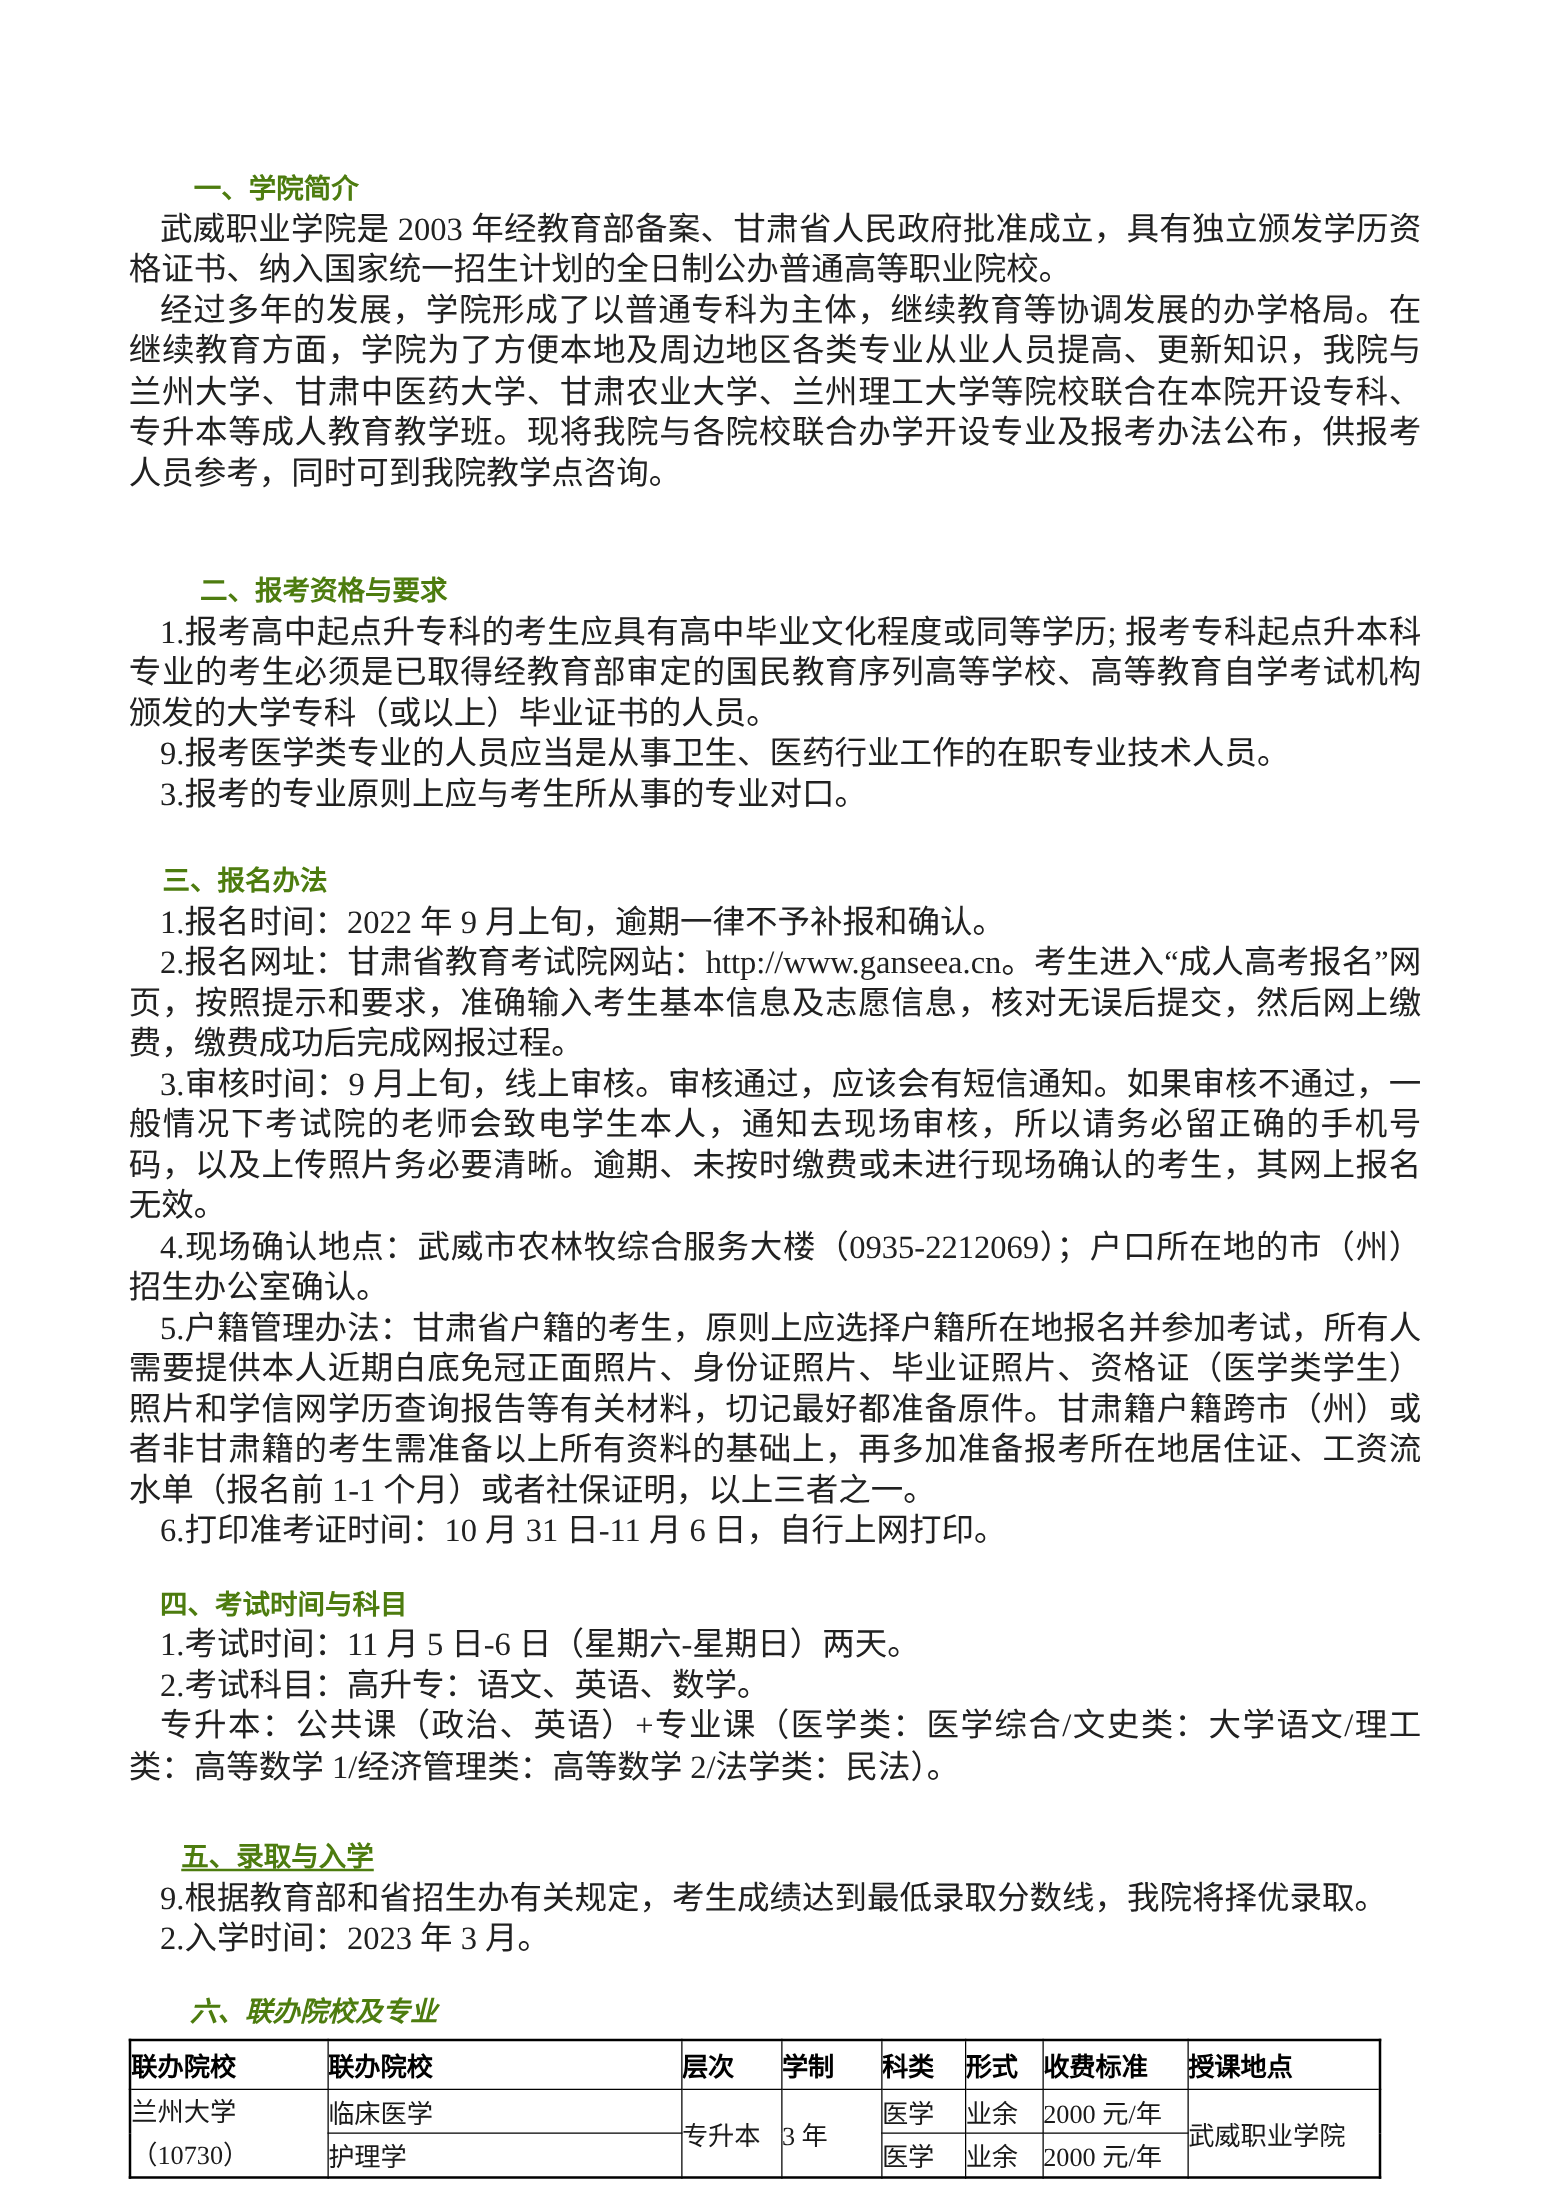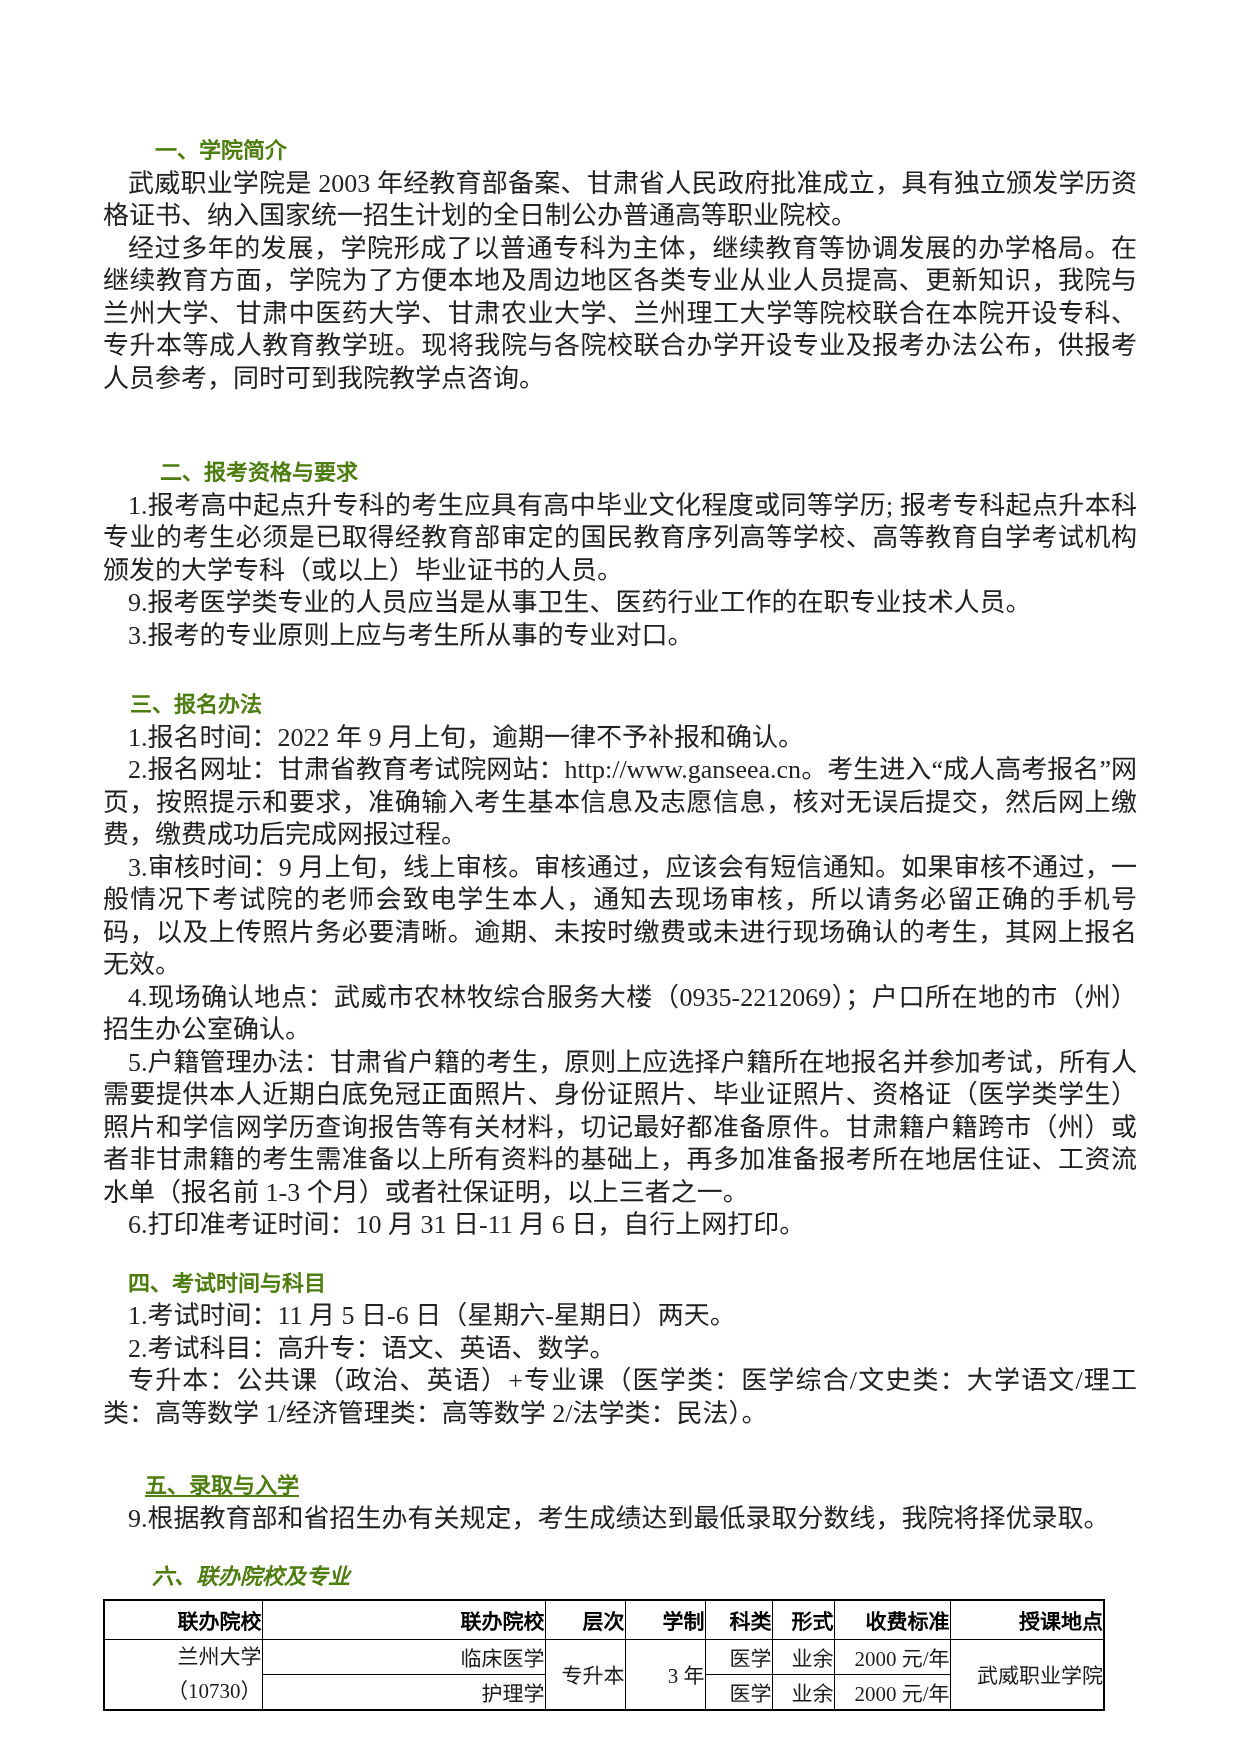--- a/index.html
+++ b/index.html
@@ -48,21 +48,21 @@
   }
   table.programs {
     border-collapse: collapse;
     table-layout: fixed;
     width: 1000px;
     margin-top: 5px;
     border: 2px solid #000000;
   }
   table.programs th, table.programs td {
     border: 1px solid #000000;
-    text-align: right;
+    text-align: left;
     vertical-align: middle;
     padding: 0;
     font-size: 21px;
     color: #1a1a1a;
     overflow: hidden;
   }
   table.programs th {
     font-weight: bold;
     color: #000000;
     height: 38px;
@@ -87,34 +87,35 @@
     <p class="para">9.报考医学类专业的人员应当是从事卫生、医药行业工作的在职专业技术人员。</p>
     <p class="para">3.报考的专业原则上应与考生所从事的专业对口。</p>
   </div>
 
   <div class="section sec-3">
     <p class="sec-heading ind-27">三、报名办法</p>
     <p class="para">1.报名时间：2022 年 9 月上旬，逾期一律不予补报和确认。</p>
     <p class="para">2.报名网址：甘肃省教育考试院网站：http://www.ganseea.cn。考生进入“成人高考报名”网页，按照提示和要求，准确输入考生基本信息及志愿信息，核对无误后提交，然后网上缴费，缴费成功后完成网报过程。</p>
     <p class="para">3.审核时间：9 月上旬，线上审核。审核通过，应该会有短信通知。如果审核不通过，一般情况下考试院的老师会致电学生本人，通知去现场审核，所以请务必留正确的手机号码，以及上传照片务必要清晰。逾期、未按时缴费或未进行现场确认的考生，其网上报名无效。</p>
     <p class="para">4.现场确认地点：武威市农林牧综合服务大楼（0935-2212069）；户口所在地的市（州）招生办公室确认。</p>
-    <p class="para">5.户籍管理办法：甘肃省户籍的考生，原则上应选择户籍所在地报名并参加考试，所有人需要提供本人近期白底免冠正面照片、身份证照片、毕业证照片、资格证（医学类学生）照片和学信网学历查询报告等有关材料，切记最好都准备原件。甘肃籍户籍跨市（州）或者非甘肃籍的考生需准备以上所有资料的基础上，再多加准备报考所在地居住证、工资流水单（报名前 1-3 个月）或者社保证明，以上三者之一。</p>
+    <p class="para">5.户籍管理办法：甘肃省户籍的考生，原则上应选择户籍所在地报名并参加考试，所有人需要提供本人近期白底免冠正面照片、身份证照片、毕业证照片、资格证（医学类学生）照片和学信网学历查询报告等有关材料，切记最好都准备原件。甘肃籍户籍跨市（州）或者非甘肃籍的考生需准备以上所有资料的基础上，再多加准备报考所在地居住证、工资流水单（报名前 1-1 个月）或者社保证明，以上三者之一。</p>
     <p class="para">6.打印准考证时间：10 月 31 日-11 月 6 日，自行上网打印。</p>
   </div>
 
   <div class="section sec-4">
     <p class="sec-heading ind-25">四、考试时间与科目</p>
     <p class="para">1.考试时间：11 月 5 日-6 日（星期六-星期日）两天。</p>
     <p class="para">2.考试科目：高升专：语文、英语、数学。</p>
     <p class="para">专升本：公共课（政治、英语）+专业课（医学类：医学综合/文史类：大学语文/理工类：高等数学 1/经济管理类：高等数学 2/法学类：民法）。</p>
   </div>
 
   <div class="section sec-5">
     <p class="sec-heading ind-42">五、录取与入学</p>
     <p class="para">9.根据教育部和省招生办有关规定，考生成绩达到最低录取分数线，我院将择优录取。</p>
+    <p class="para">2.入学时间：2023 年 3 月。</p>
   </div>
 
   <div class="section sec-6">
     <p class="sec-heading ind-49">六、联办院校及专业</p>
 
     <table class="programs">
       <colgroup>
         <col style="width:158px">
         <col style="width:283px">
         <col style="width:80px">

